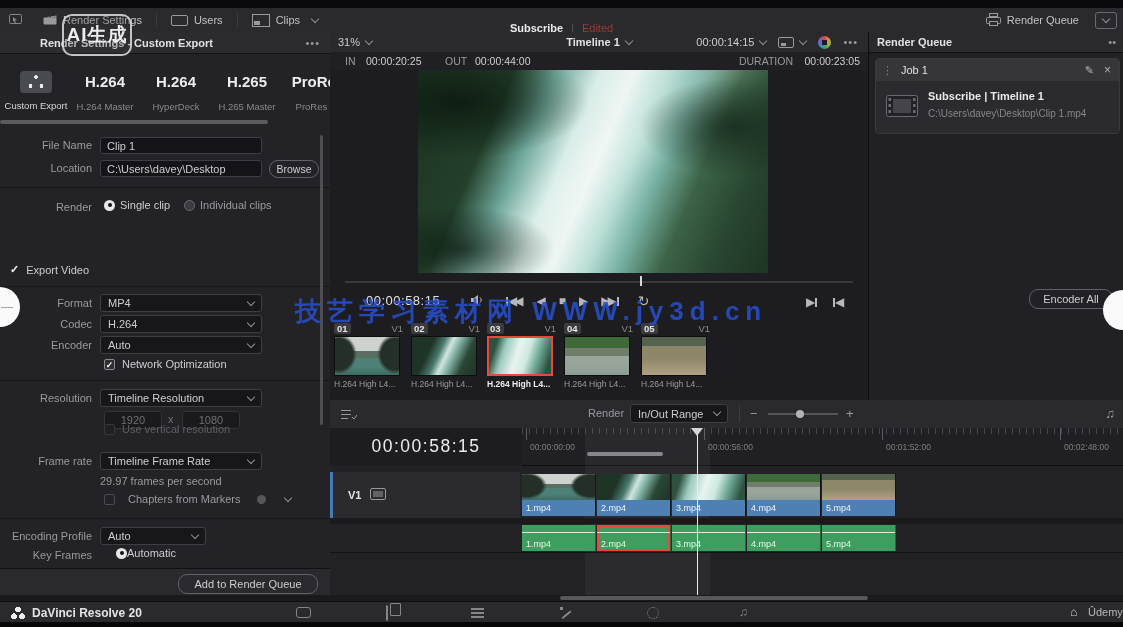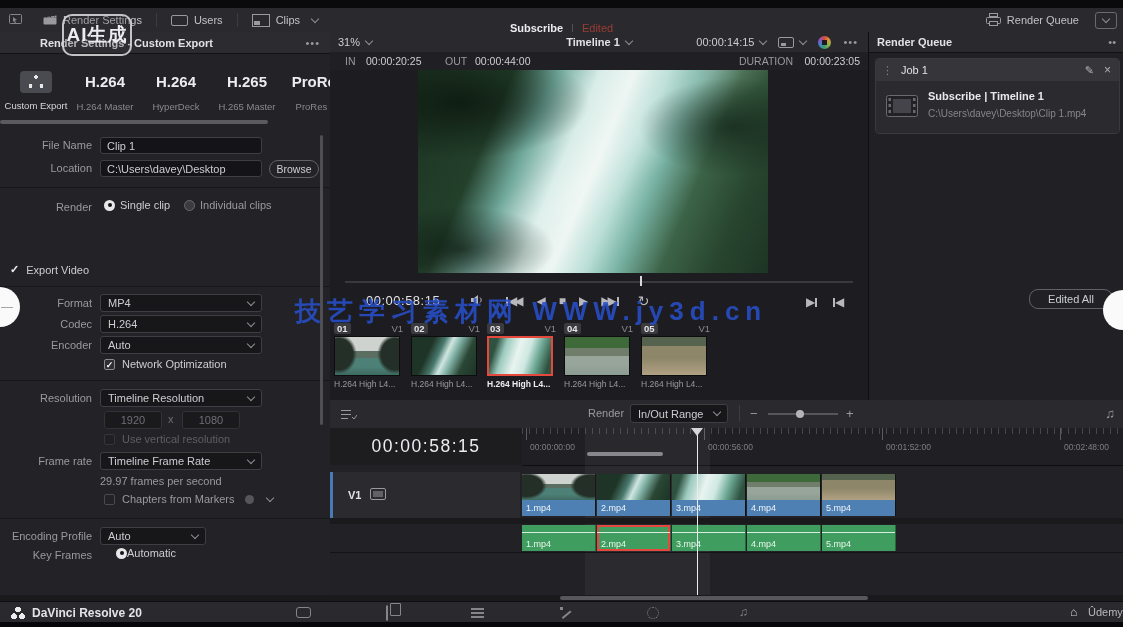--- a/index.html
+++ b/index.html
@@ -294,51 +294,56 @@
     <div class="divider" style="top:348px;"></div>
 
     <div class="lbl" style="top:360px;left:0;">Resolution</div>
     <div class="dd" style="position:absolute;left:100px;top:357px;width:162px;">
       <span>Timeline Resolution</span>
         <span class="chev"></span>
     </div>
     <div style="position:absolute;left:104px;top:379px;width:56px;height:16px;border:1px solid #323237;background:#1a1a1d;border-radius:3px;color:#707074;text-align:center;line-height:16px;">1920</div>
     <span style="position:absolute;left:168px;top:381px;color:#707074;">x</span>
     <div style="position:absolute;left:182px;top:379px;width:56px;height:16px;border:1px solid #323237;background:#1a1a1d;border-radius:3px;color:#707074;text-align:center;line-height:16px;">1080</div>
-    <div class="row" style="position:absolute;left:104px;top:401px;gap:7px;">
+    <div class="row" style="position:absolute;left:104px;top:391px;gap:7px;">
       <span class="cbx empty dimbox"></span>
       <span style="color:#5e5e63;">Use vertical resolution</span>
     </div>
 
     <div class="lbl" style="top:423px;left:0;">Frame rate</div>
     <div class="dd" style="position:absolute;left:100px;top:420px;width:162px;">
       <span>Timeline Frame Rate</span>
         <span class="chev"></span>
     </div>
     <div style="position:absolute;left:100px;top:443px;color:#9a9a9e;">29.97 frames per second</div>
-    <div class="row" style="position:absolute;left:104px;top:461px;gap:7px;">
+    <div class="row" style="position:absolute;left:104px;top:461px;gap:13px;">
       <span class="cbx empty"></span>
       <span class="dim">Chapters from Markers</span>
       <span style="width:9px;height:9px;border-radius:50%;background:#55555a;margin-left:4px;"></span>
       <span class="chev"></span>
     </div>
 
     <div class="divider" style="top:486px;"></div>
 
     <div class="lbl" style="top:498px;left:0;">Encoding Profile</div>
     <div class="dd" style="position:absolute;left:100px;top:495px;width:106px;">
       <span>Auto</span>
         <span class="chev"></span>
     </div>
     <div class="lbl" style="top:517px;left:0;">Key Frames</div>
     <div class="row" style="position:absolute;left:116px;top:515px;gap:0;justify-content:flex-end;">
       <span class="rad on"></span>
       <span class="val">Automatic</span>
     </div>
 
+    <div style="position:absolute;left:0;top:536px;width:330px;height:27px;background:#29292e;border-top:1px solid #101013;">
+      <div class="pill" style="position:absolute;left:178px;top:5px;width:138px;height:18px;">
+        <span>Add to Render Queue</span>
+      </div>
+    </div>
     <div style="position:absolute;left:320px;top:103px;width:3px;height:290px;background:#4e4e53;border-radius:2px;"></div>
   </section>
 
   <section class="abs center-panel">
     <div class="vtoolbar">
       <div class="row" style="position:absolute;left:8px;top:0;height:20px;">
         <span class="val">31%</span>
         <span class="chev"></span>
       </div>
       <div class="row" style="position:absolute;left:0;right:0;top:0;height:20px;justify-content:center;">
@@ -482,21 +487,21 @@
                 <rect x="27" y="9" width="2.5" height="3"></rect>
                 <rect x="27" y="15" width="2.5" height="3"></rect>
               </g>
             </svg>
         </span>
         <span style="position:absolute;left:52px;top:9px;color:#e8e8ea;font-weight:bold;">Subscribe | Timeline 1</span>
         <span style="position:absolute;left:52px;top:27px;color:#85858a;font-size:10px;">C:\Users\davey\Desktop\Clip 1.mp4</span>
       </div>
     </div>
     <div class="pill" style="position:absolute;left:160px;top:257px;width:82px;height:18px;">
-      <span>Edited All</span>
+      <span>Encoder All</span>
     </div>
   </section>
 
   <section class="abs timeline">
     <div class="tl-toolbar">
       <span style="position:absolute;left:10px;top:7px;">
         <svg width="17" height="14">
             <g stroke="#9a9a9e">
               <path d="M1 3.5h10M1 7.5h10M1 11.5h7"></path>
               <path d="M12 10l2 2 3-4" fill="none"></path>

